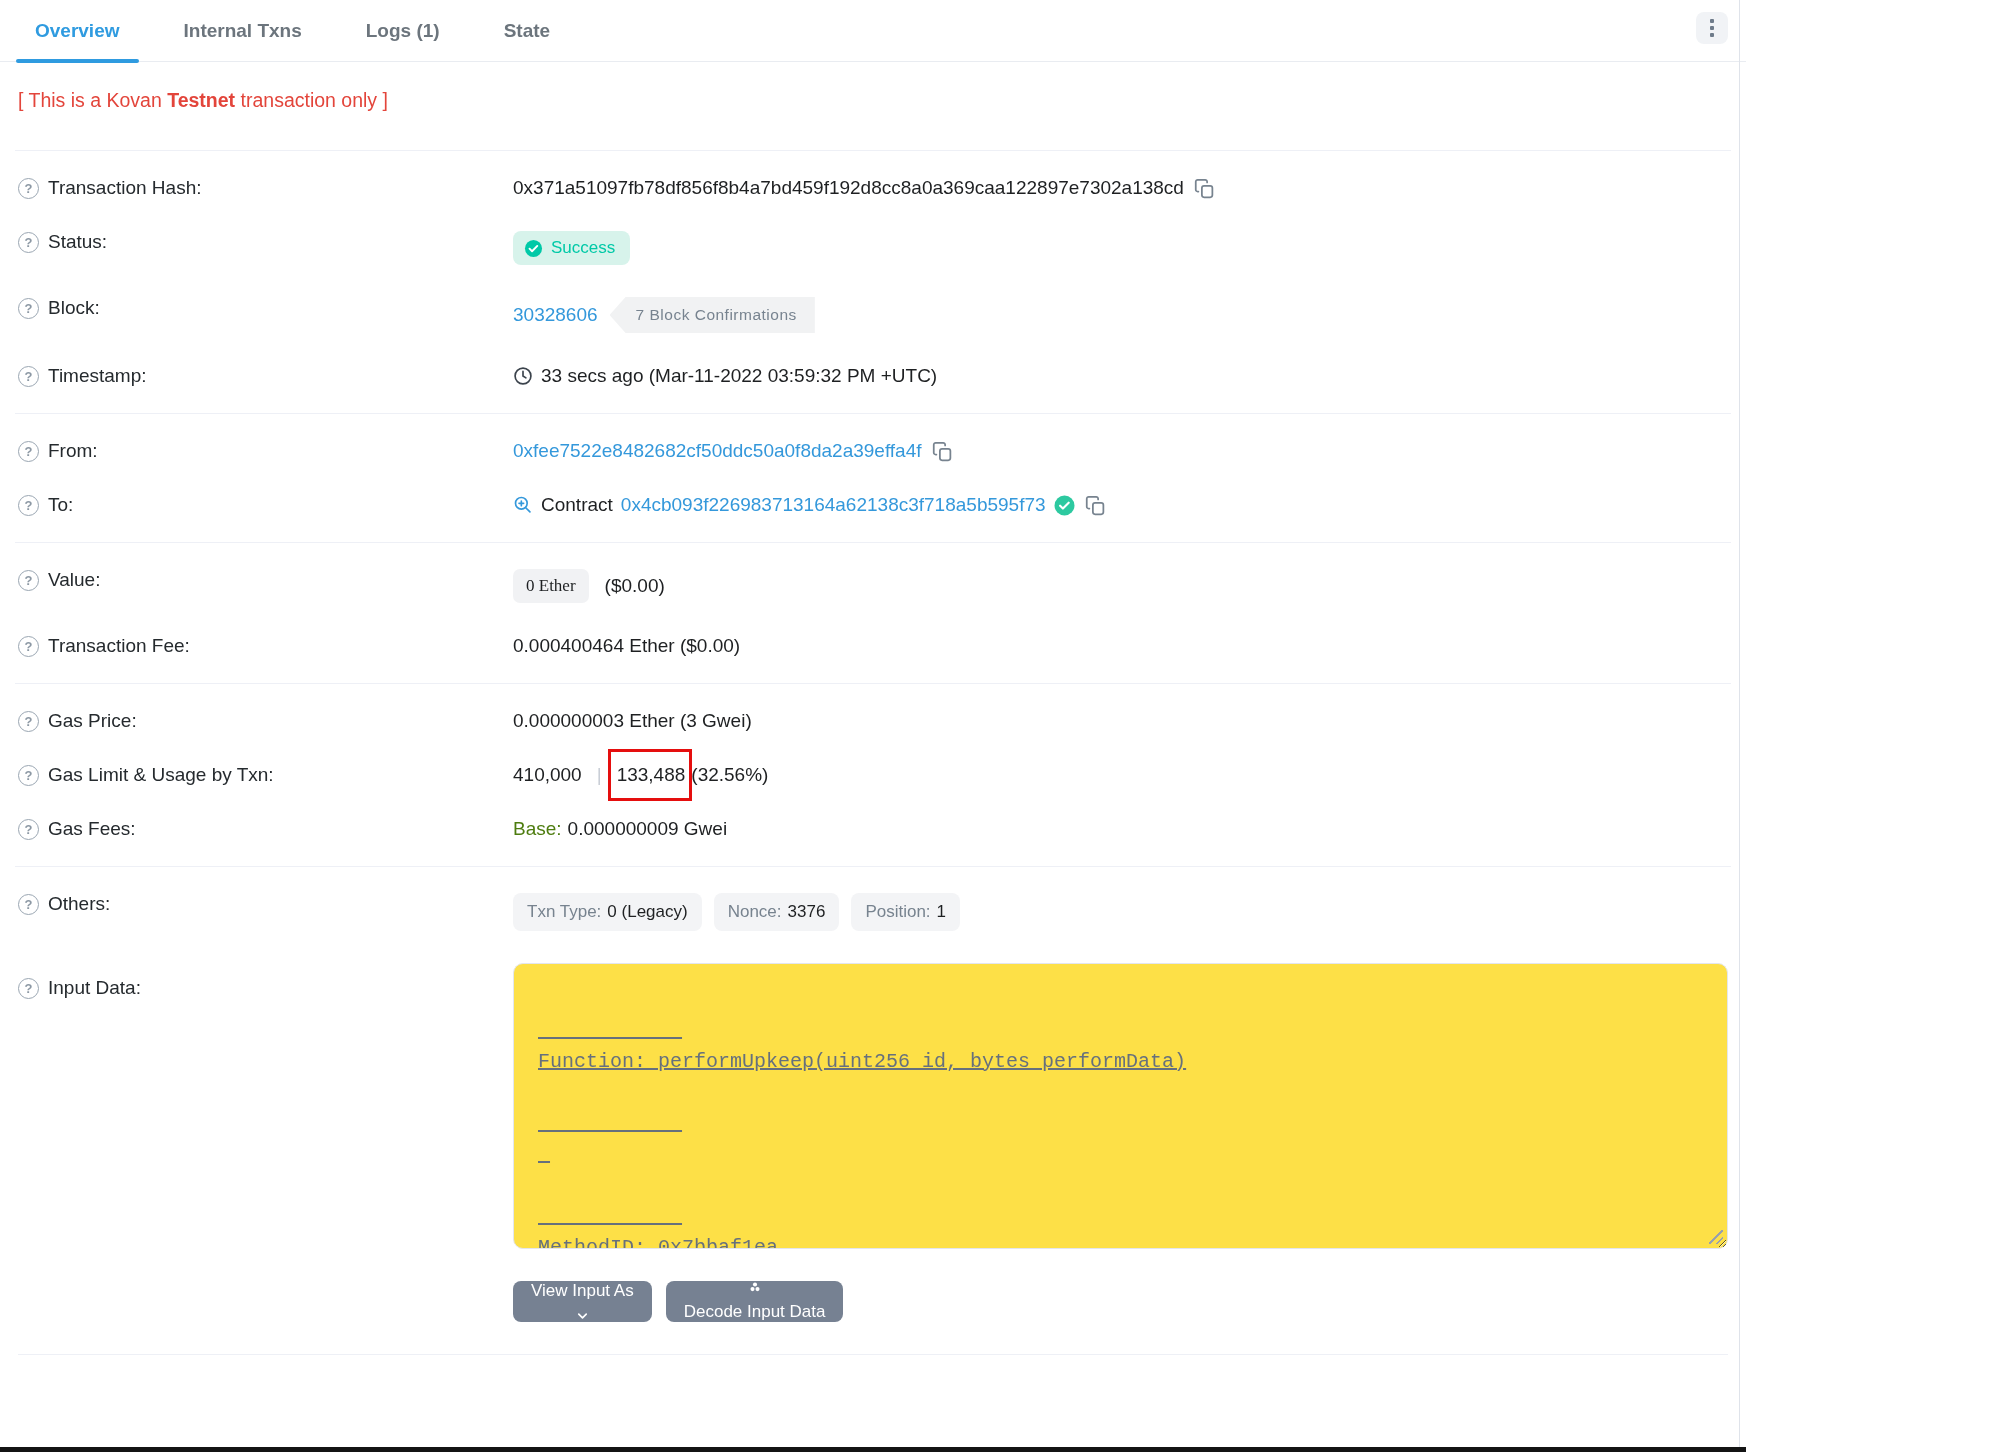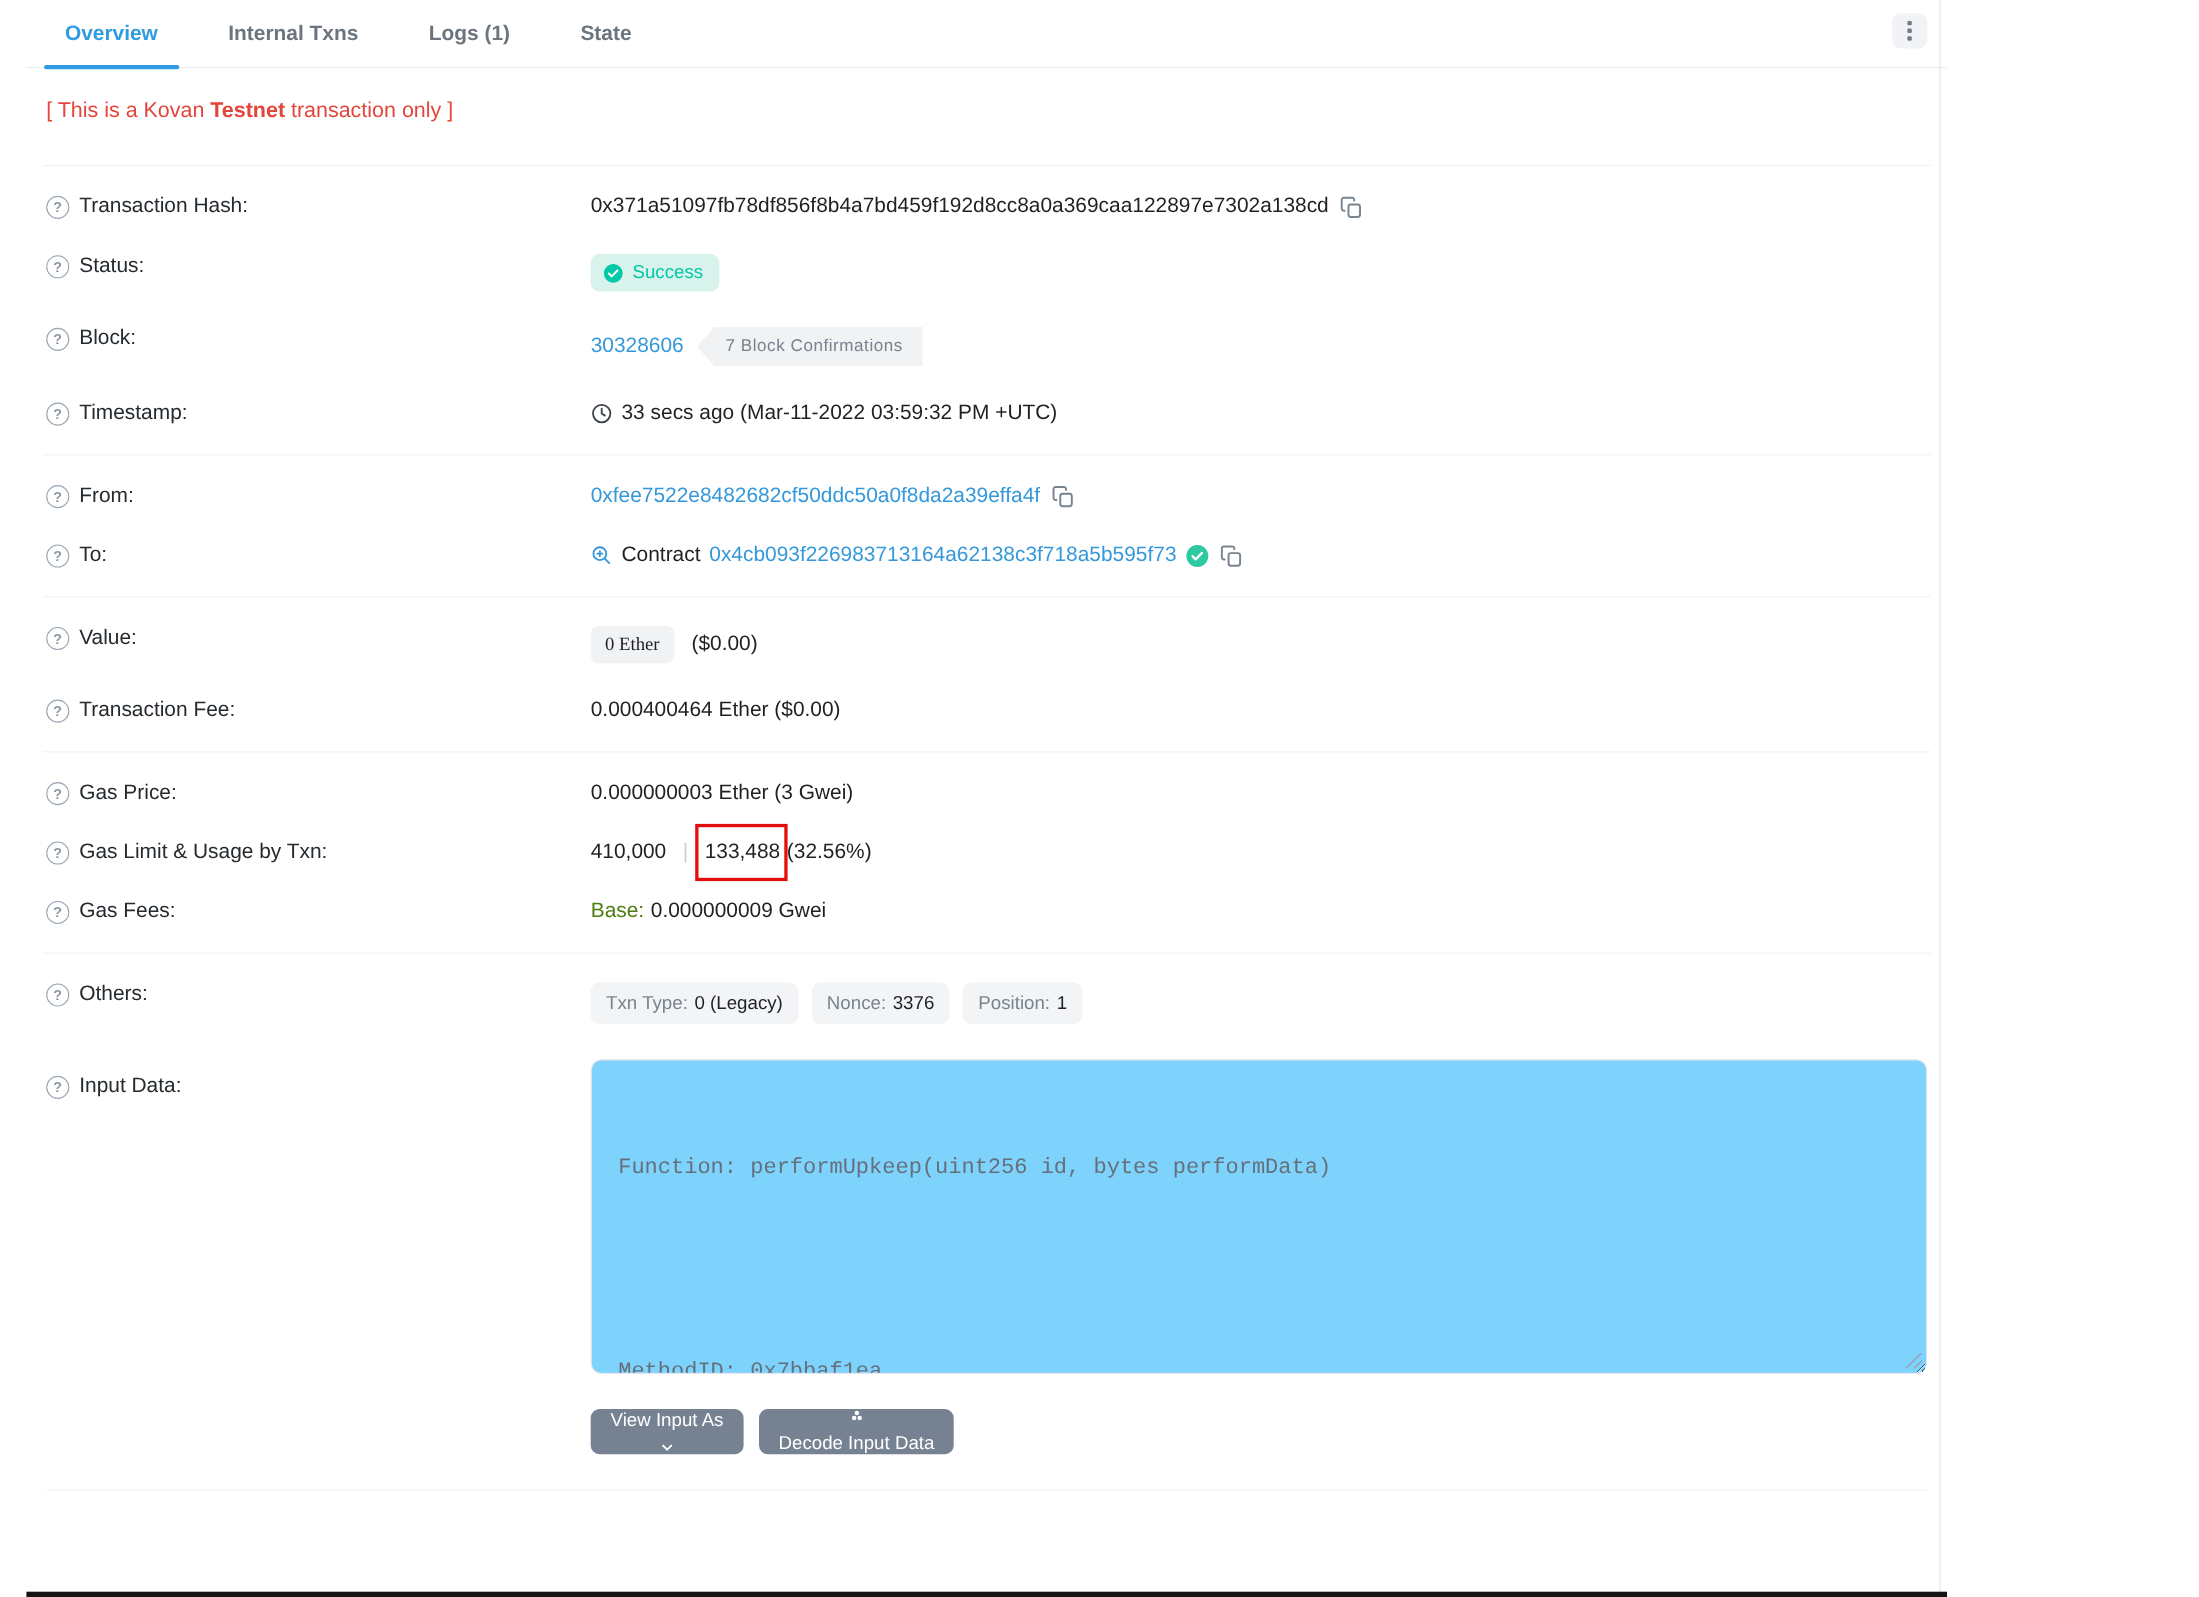--- a/index.html
+++ b/index.html
@@ -5,21 +5,21 @@
   * { margin:0; padding:0; box-sizing:border-box; }
   html,body { background:#ffffff; }
   body {
     font-family:"Liberation Sans", sans-serif;
     color:#1e2022;
     width:1999px; height:1452px;
     position:relative;
     overflow:hidden;
     font-size:19px;
   }
-  .page { width:1746px; height:1452px; position:relative; background:#fff;margin-left:24px; }
+  .page { width:1746px; height:1452px; position:relative; background:#fff; }
 
   
   .tabbar {
     height:62px; display:flex; align-items:center;
     border-bottom:1px solid #e9ecf1;
     padding-left:16px; position:relative;
   }
   .tab {
     font-size:19px; font-weight:700; color:#6c757d;
     padding:0 19px; height:62px; display:flex; align-items:center;
@@ -104,25 +104,25 @@
     font-size:17px; margin-right:12px; display:inline-flex; gap:6px;
   }
   .tag .t-label { color:#77838f; }
   .tag .t-val { color:#1e2022; }
 
   
   .input-row { align-items:flex-start; }
   .input-row .row-label { margin-top:14px; }
   .inputbox {
     width:1465px; height:286px;
-    background:#7dd3fc; border:1px solid #e3e6ee; border-radius:10px;
+    background:#fde047; border:1px solid #e3e6ee; border-radius:10px;
     padding:20px 24px; overflow:hidden; position:relative;
     font-family:"Liberation Mono", monospace;
     font-size:20px; line-height:31px; color:#66707d;
-    white-space:pre; resize:both;
+    white-space:pre; resize:both;text-decoration:underline;
   }
   .resize-grip {
     position:absolute; right:4px; bottom:4px; width:14px; height:14px;
     cursor:nwse-resize;
     background:
       linear-gradient(135deg, transparent 0 46%, #9aa1ac 46% 54%, transparent 54% 72%, #9aa1ac 72% 80%, transparent 80%);
   }
 
   
   .btn-row { margin-top:16px; display:flex; gap:14px; margin-left:495px; }

